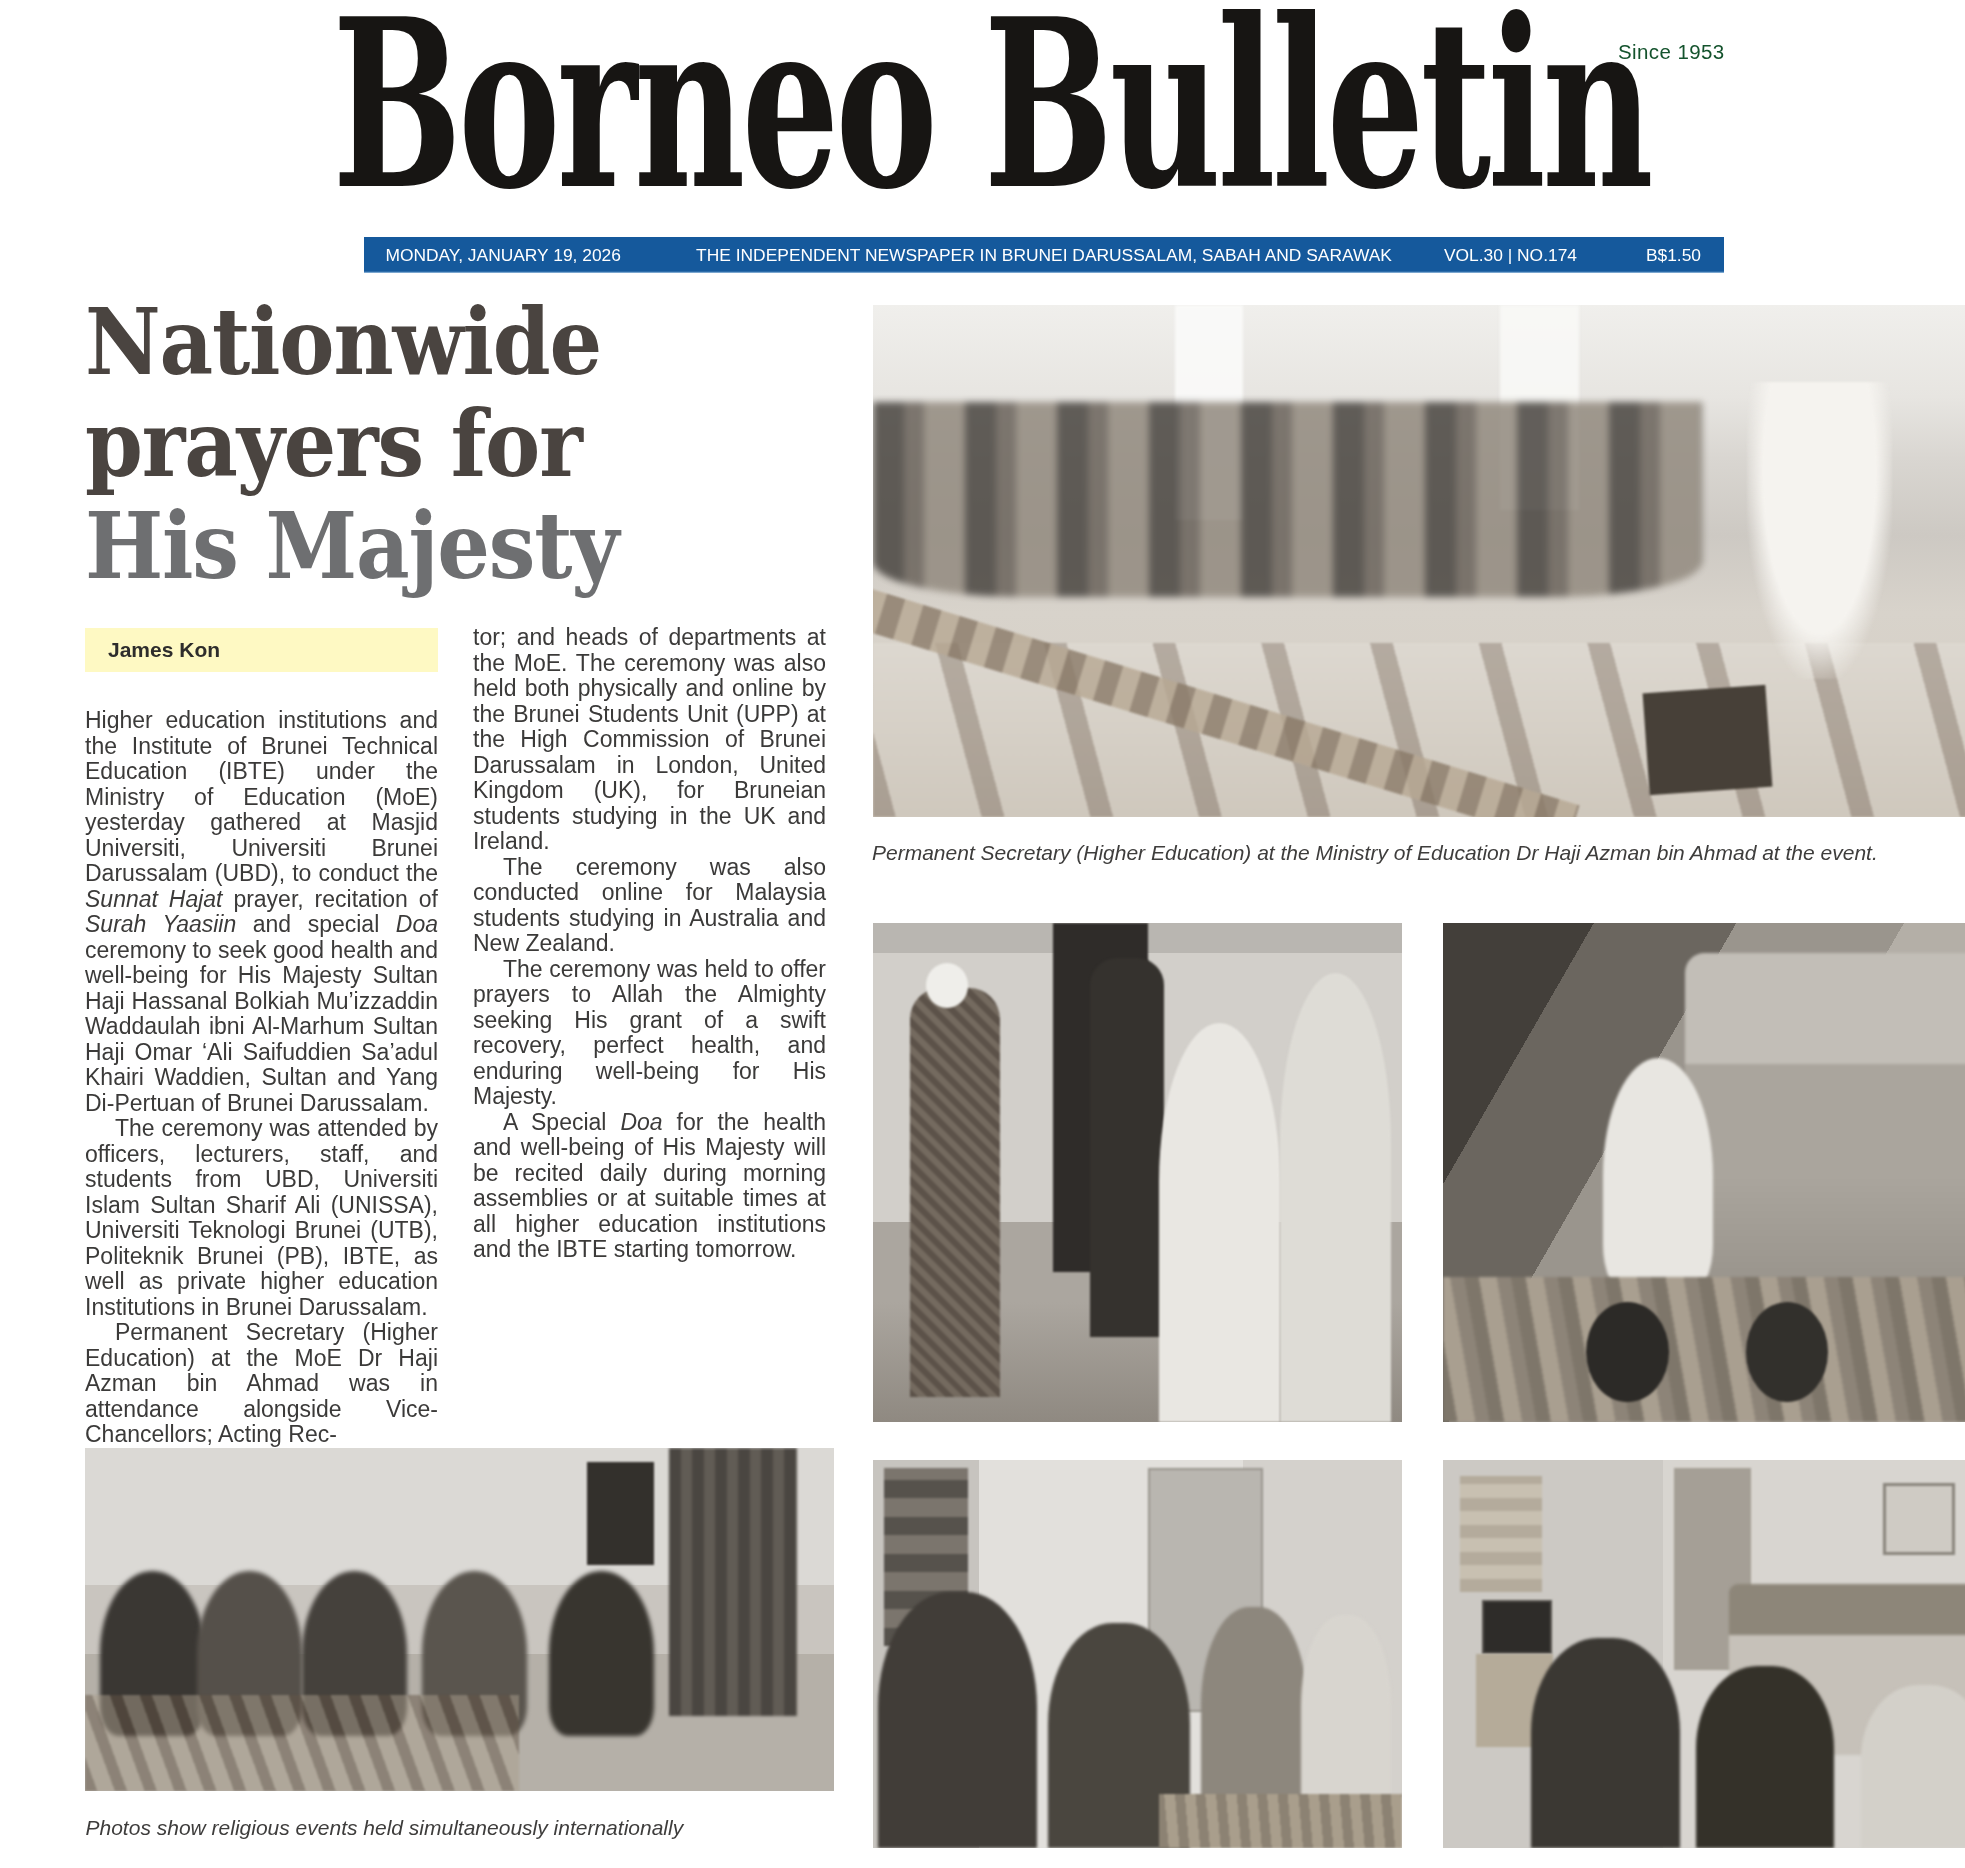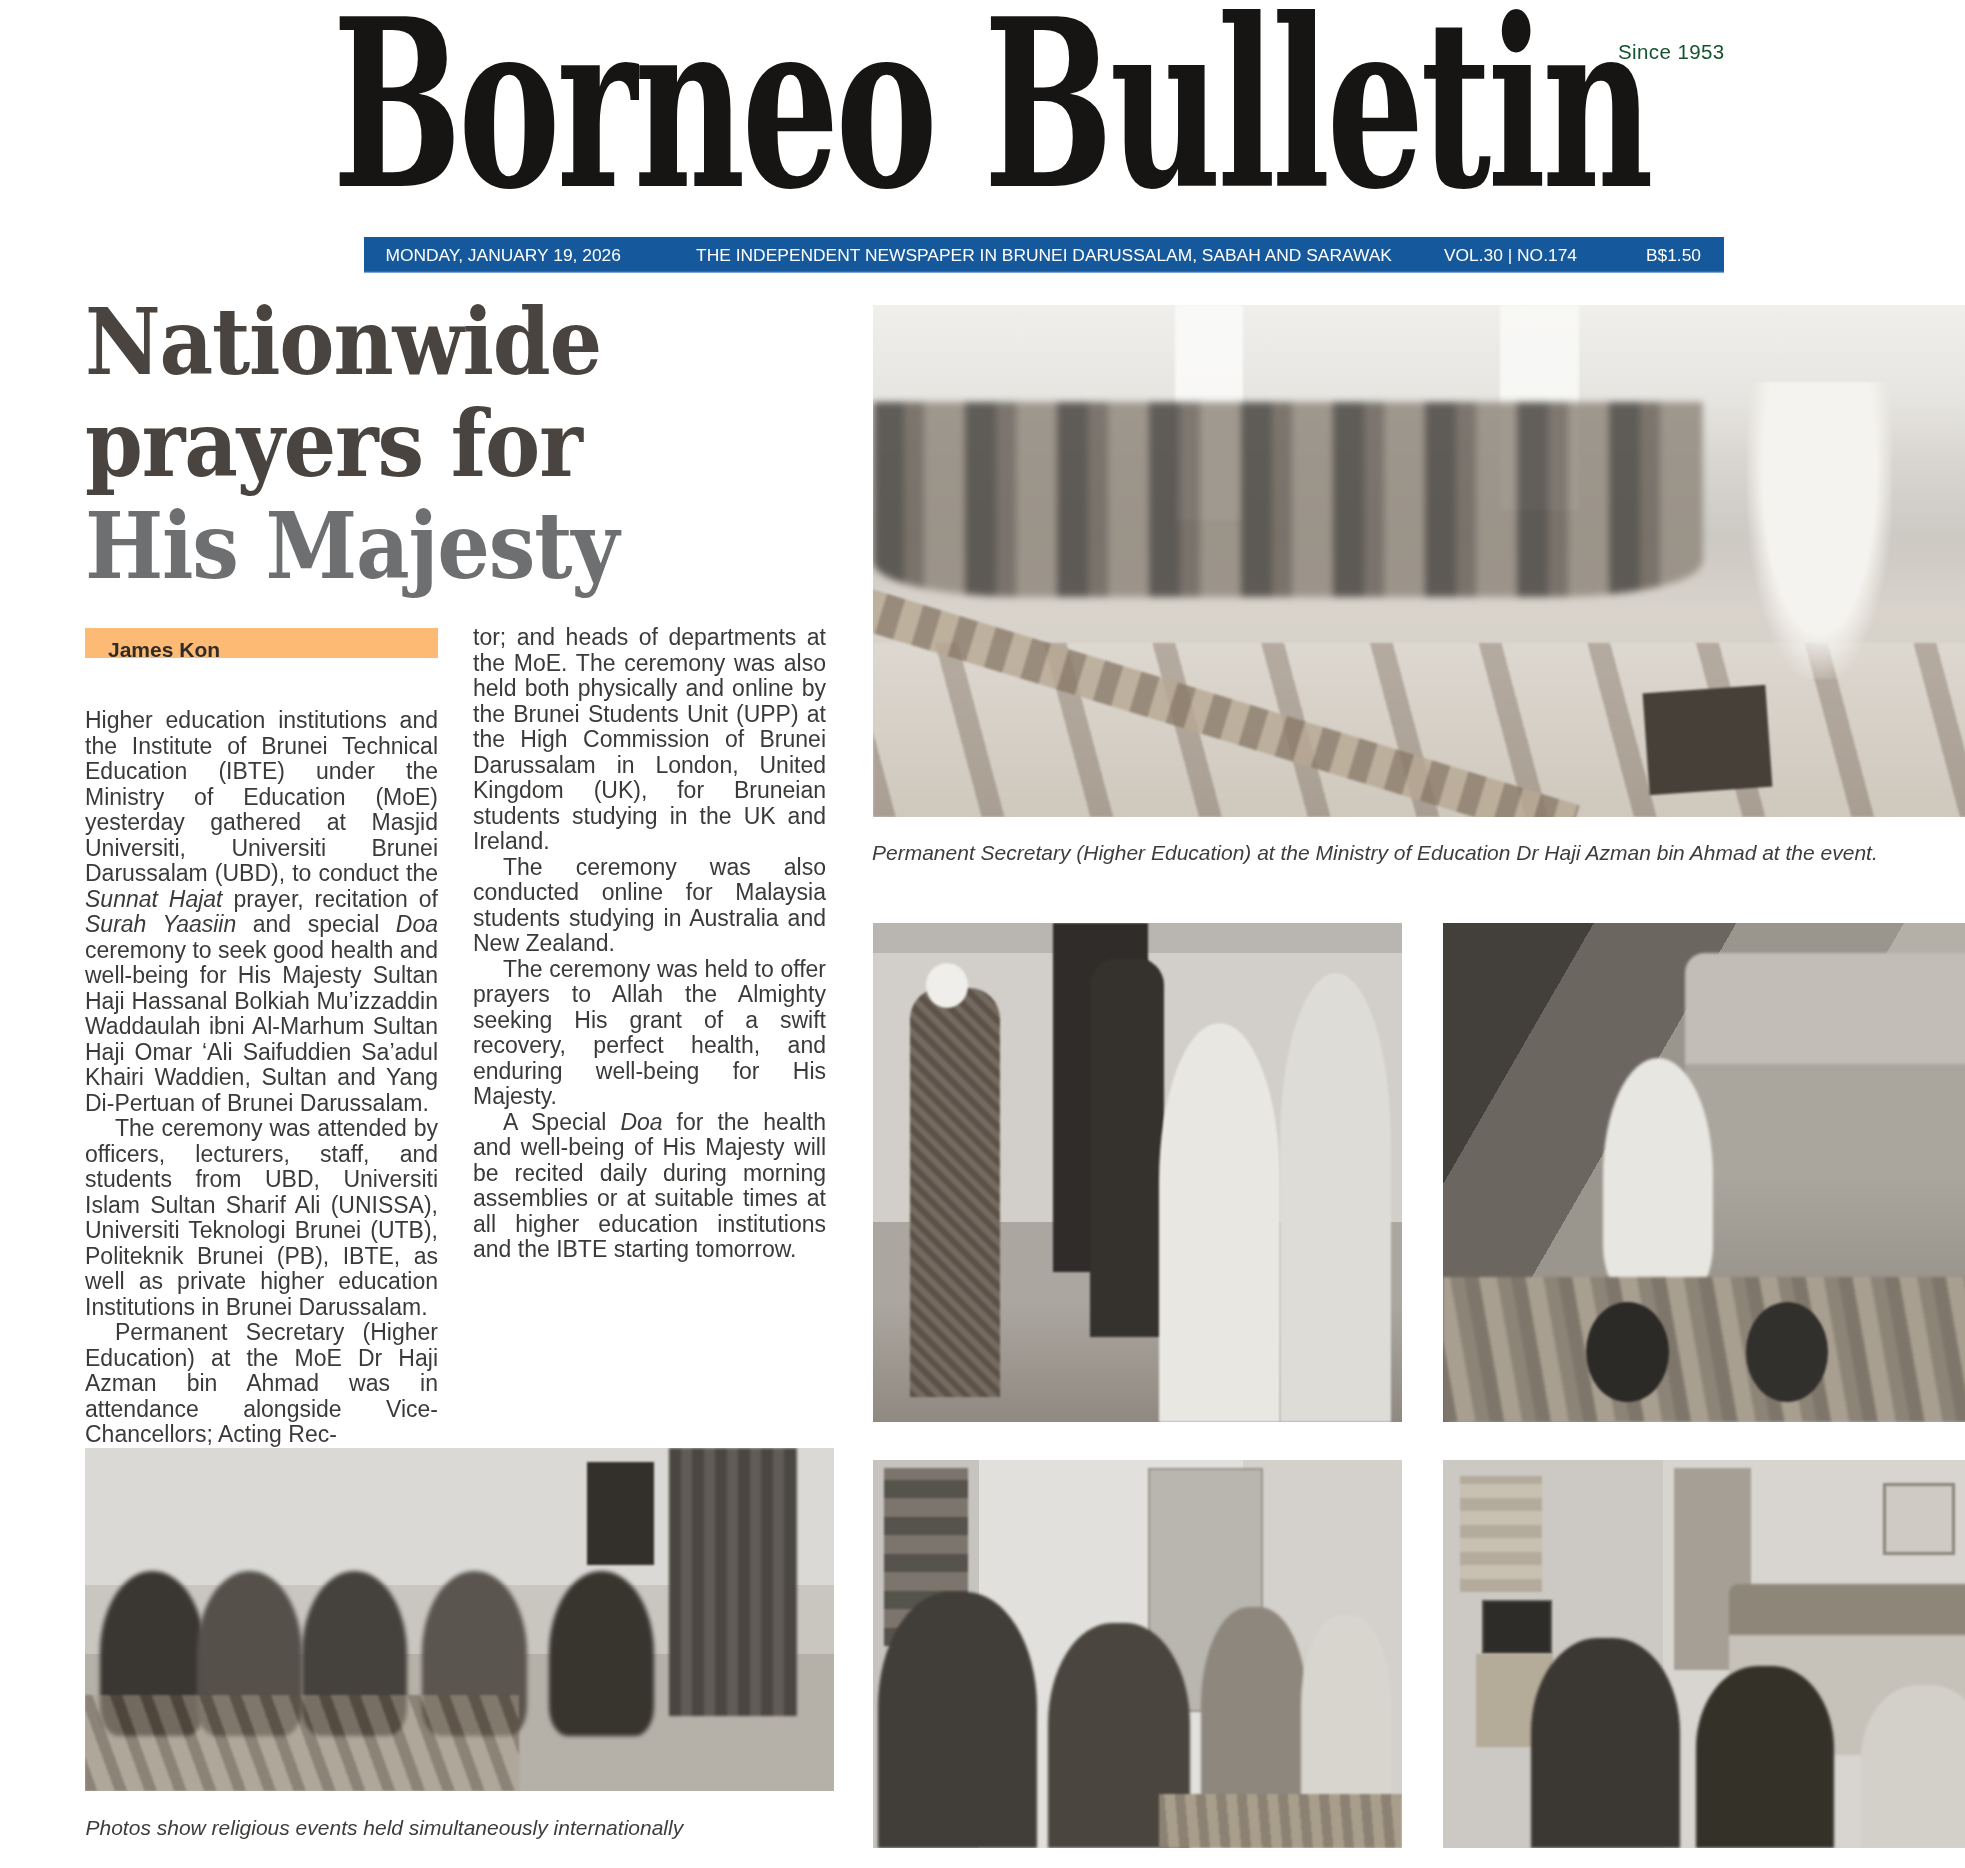--- a/index.html
+++ b/index.html
@@ -22,21 +22,21 @@
   .ib-price{right:23px;}
 
   
   .headline{position:absolute;left:29px;top:291px;margin:0;font-family:"DejaVu Serif","Liberation Serif",serif;font-weight:700;}
   .hl-line{display:block;font-size:92px;line-height:102px;letter-spacing:-1.3px;transform:scaleX(0.9);
     transform-origin:0 50%;white-space:nowrap;}
   .hl-dark{color:#4a4440;}
   .hl-light{color:#6e6f71;}
 
   
-  .byline{position:absolute;left:29px;top:628px;width:353px;height:30px;background:#fdba74;}
+  .byline{position:absolute;left:29px;top:628px;width:353px;height:44px;background:#fef9c3;}
   .byline span{display:block;padding:9.8px 0 0 23px;font-size:21px;font-weight:700;color:#2e2d2c;}
 
   
   .col{position:absolute;width:353px;font-size:23px;line-height:25.5px;color:#3b3a39;text-align:justify;}
   .col p{margin:0;}
   .col p + p{text-indent:30px;}
   .col1{left:29px;top:708px;}
   .col2{left:417px;top:625px;}
 
   

